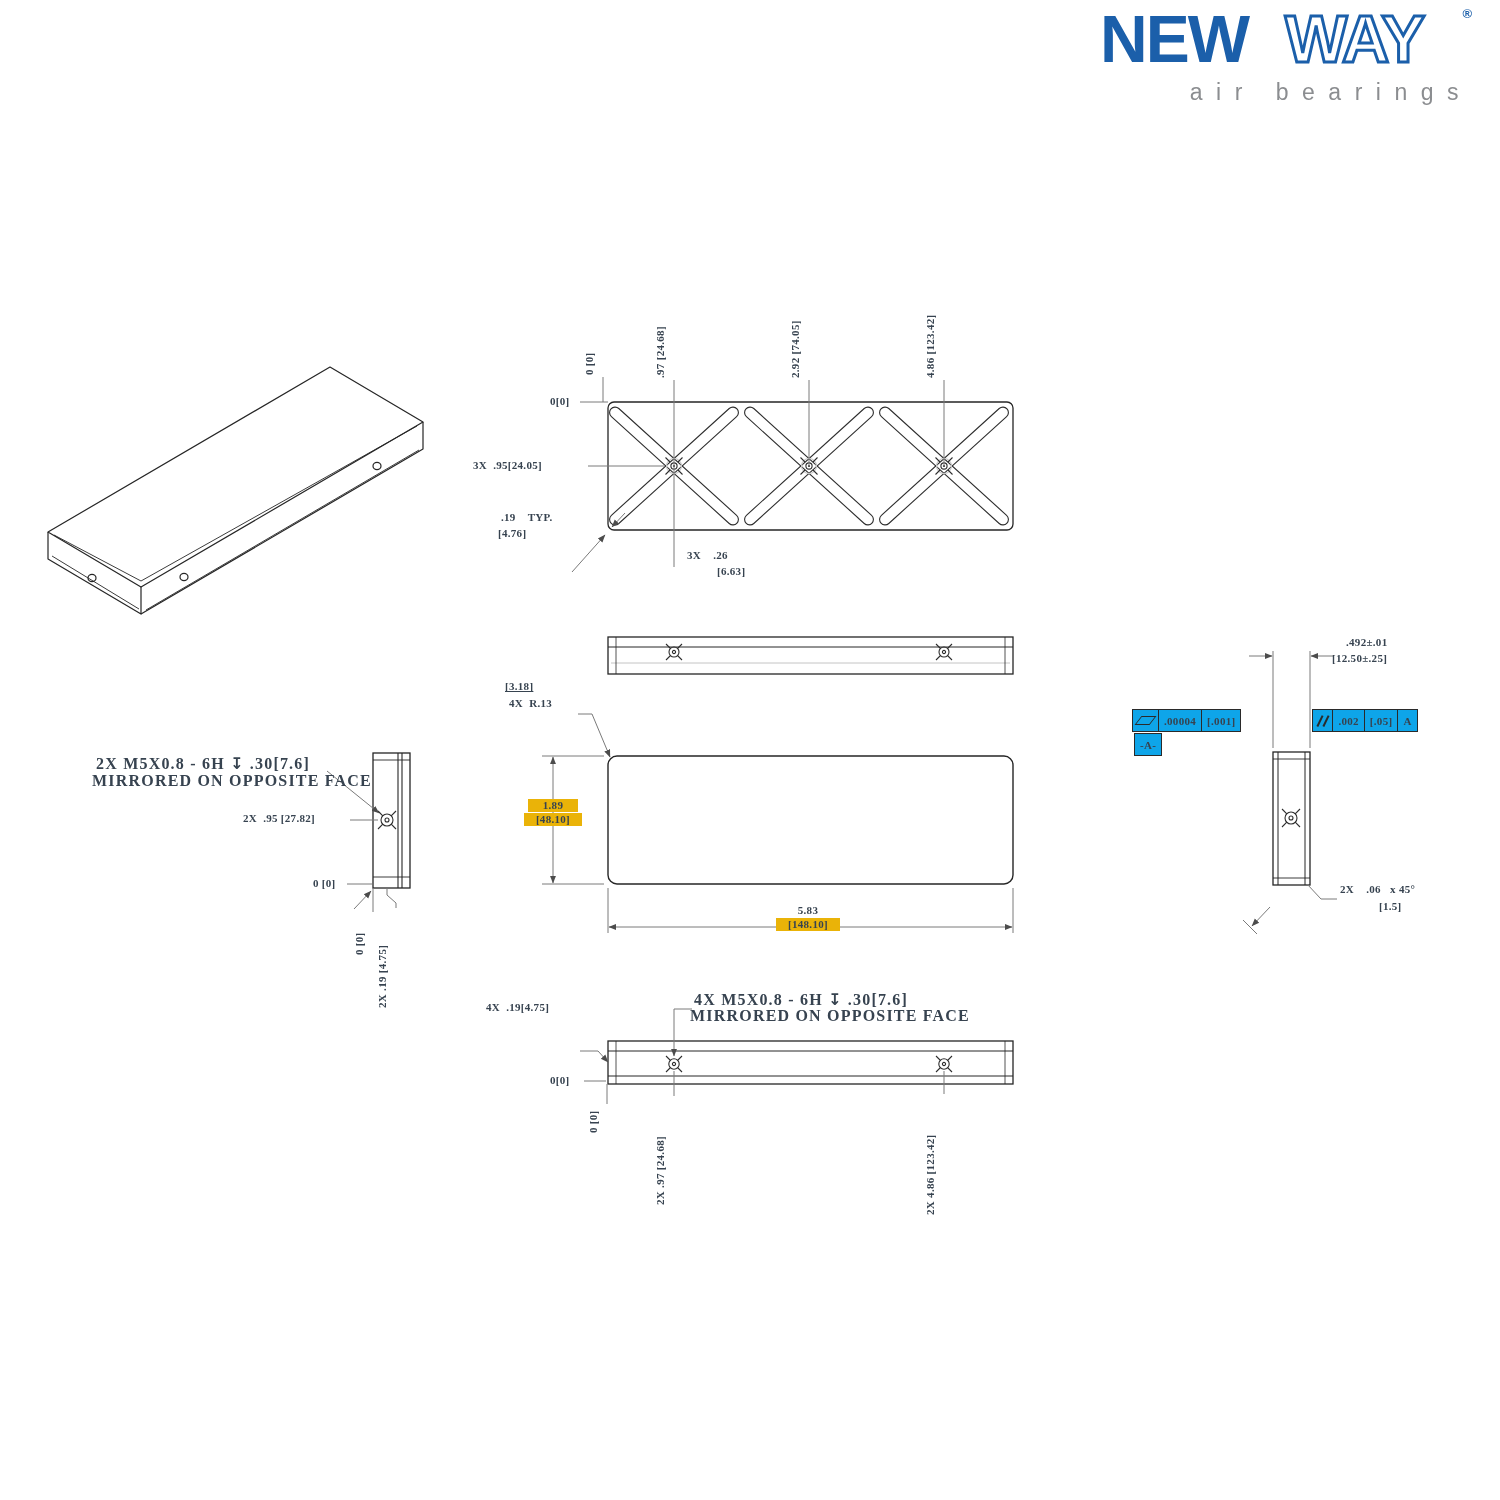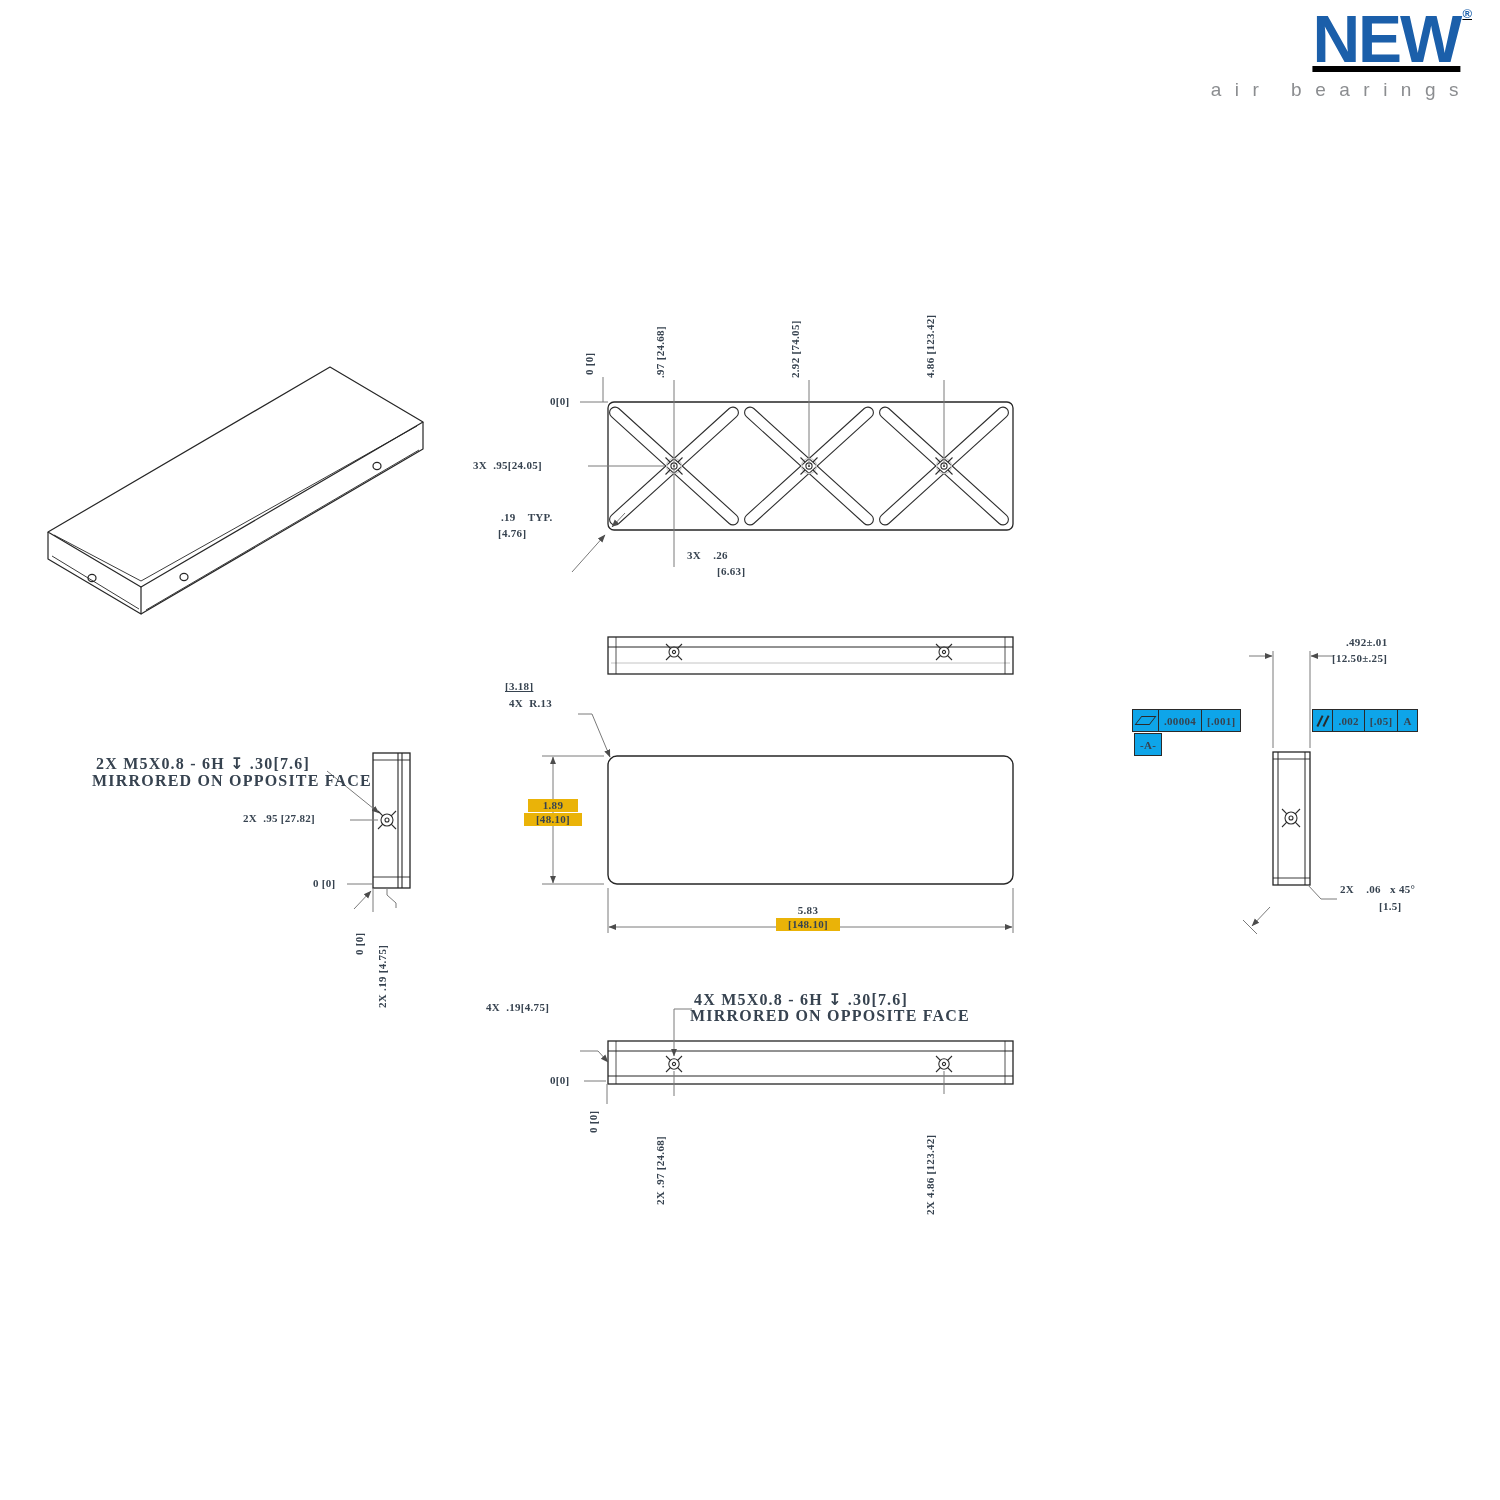--- a/index.html
+++ b/index.html
@@ -18,26 +18,26 @@
   .fcf{position:absolute;display:flex;align-items:stretch;border:1.4px solid #2a2a2a;background:#0ea5e9;
        height:23px;box-sizing:border-box;}
   .fcf .cell{display:flex;align-items:center;padding:0 5px;border-left:1.4px solid #2a2a2a;
        font:bold 11px "Liberation Serif","DejaVu Sans",serif;color:#374350;white-space:pre;letter-spacing:.3px;}
   .fcf .cell:first-child{border-left:none;}
   .flat-icon{display:inline-block;width:13px;height:7px;border:1.3px solid #2a2a2a;transform:skewX(-38deg);}
   .par-icon{display:flex;gap:4px;padding:0 1px;}
   .par-icon i{display:block;width:1.7px;height:12px;background:#2a2a2a;transform:rotate(26deg);}
   
   .logo{position:absolute;left:1100px;top:6px;width:372px;}
-  .logo-row{display:flex;justify-content:flex-end;align-items:flex-start;
-            font-family:"Liberation Sans",sans-serif;font-weight:bold;font-size:66px;line-height:1;letter-spacing:-2px;text-decoration:underline;}
+  .logo-row{display:flex;justify-content:space-between;align-items:flex-start;
+            font-family:"Liberation Sans",sans-serif;font-weight:bold;font-size:66px;line-height:1;letter-spacing:-2px;}
   .logo-new{color:#1b5faa;}
   .logo-way{color:#ffffff;-webkit-text-stroke:3px #1b5faa;}
   .logo-reg{font-size:13px;color:#1b5faa;letter-spacing:0;margin-top:1px;margin-left:2px;}
-  .logo-tagline{font-family:"Liberation Sans",sans-serif;font-size:19px;color:#8b8d90;
+  .logo-tagline{font-family:"Liberation Sans",sans-serif;font-size:23px;color:#8b8d90;
                 letter-spacing:13.5px;margin-top:7px;white-space:nowrap;text-align:right;}
 </style>
 </head>
 <body>
 
 <div id="canvas">
 
 <svg id="drawing" width="1500" height="1500" viewBox="0 0 1500 1500">
   <defs>
     <marker id="arr" viewBox="0 0 10 10" refX="8.6" refY="5" markerWidth="8.5" markerHeight="8.5" orient="auto-start-reverse">
@@ -274,18 +274,19 @@
 <div class="fcf" style="left:1312px;top:709px;">
   <span class="cell"><span class="par-icon"><i></i><i></i></span></span>
   <span class="cell">.002</span>
   <span class="cell">[.05]</span>
   <span class="cell">A</span>
 </div>
 
 <div class="logo">
   <div class="logo-row">
     <span class="logo-new">NEW</span>
+        <span class="logo-way">WAY</span>
         <span class="logo-reg">®</span>
   </div>
   <div class="logo-tagline">air bearings</div>
 </div>
 
 </div>
 
 </body></html>

